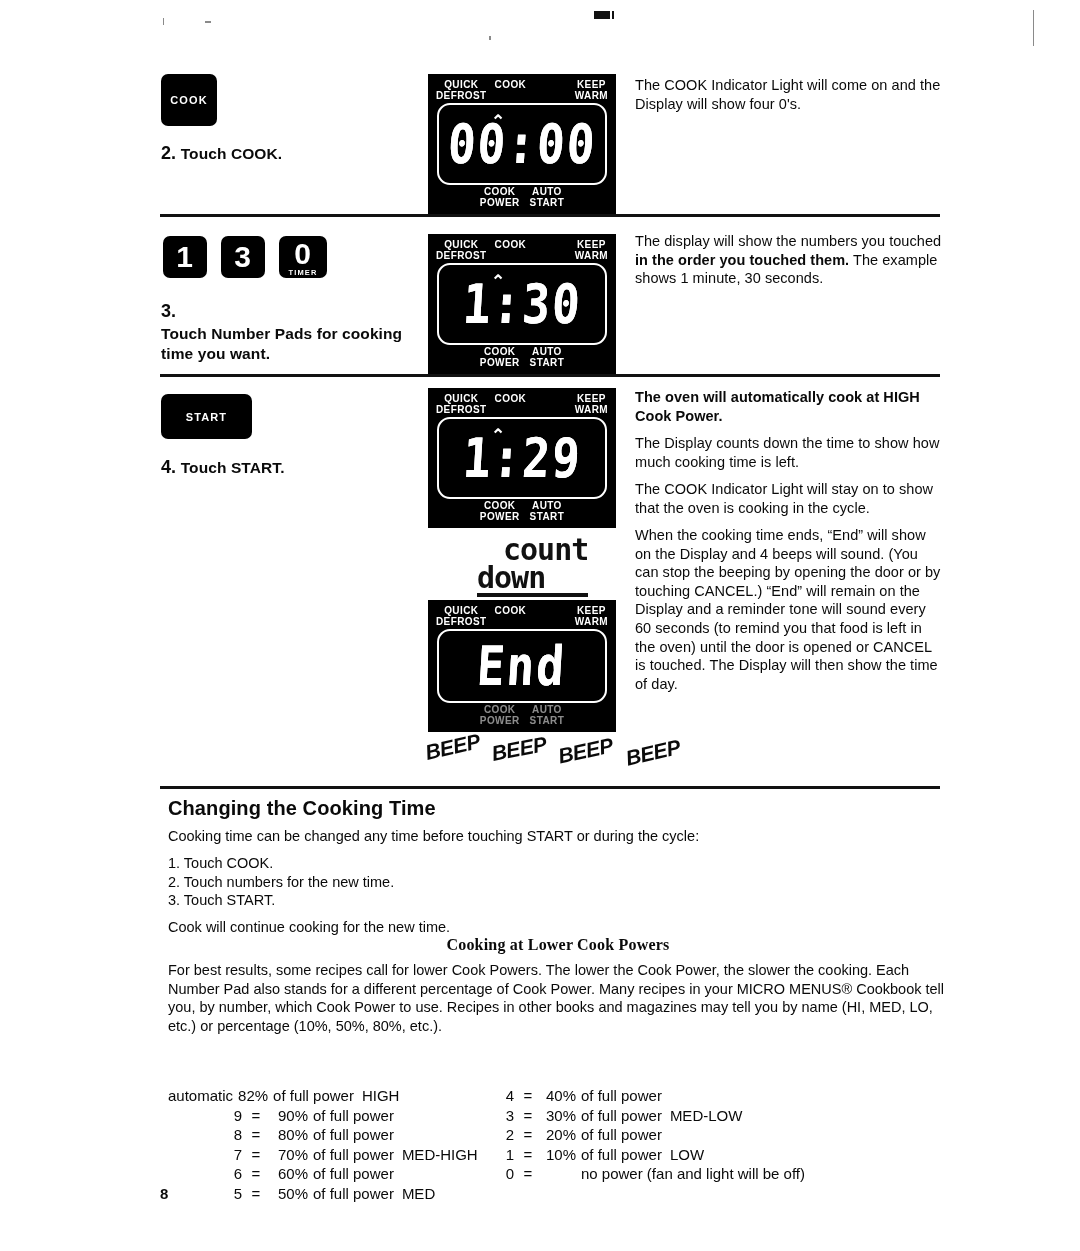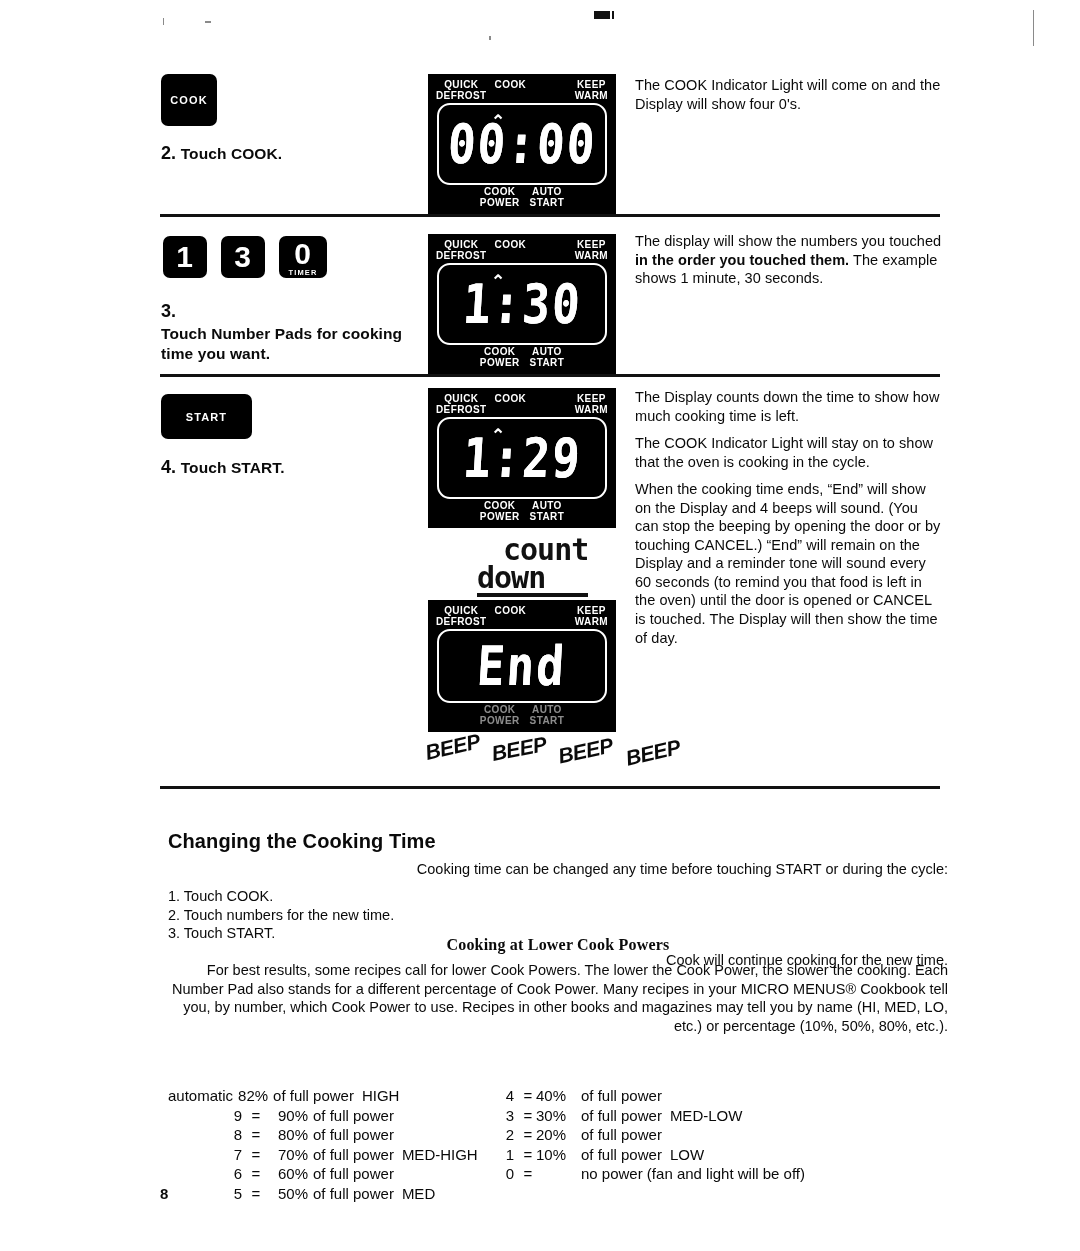--- a/index.html
+++ b/index.html
@@ -99,39 +99,39 @@
 
   
   .sec{position:absolute;left:168px;width:780px;}
   h2.sans{
     font-size:20px;font-weight:800;margin:0 0 7px 0;letter-spacing:.1px;
   }
   h2.serif{
     font-family:"Liberation Serif", serif;
     font-size:16px;font-weight:700;margin:8px 0 7px 0;letter-spacing:.2px;text-align:center;
   }
-  .body-p{font-size:14.5px;line-height:1.29;margin:0 0 8px 0;text-align:right;}
+  .body-p{font-size:14.5px;line-height:1.29;margin:0 0 8px 0;}
   .mini-list{font-size:14.5px;line-height:1.30;margin:0 0 8px 0;}
   .mini-list div{white-space:nowrap;}
 
   
   .chart{position:absolute;left:168px;top:1086px;width:780px;font-size:15px;line-height:1.30;}
   .chart .cols{display:flex;}
   .chart .col{display:flex;flex-direction:column;}
   .chart .colL{width:330px;}
   .chart .colR{width:420px;}
   .chart .row{display:flex;align-items:baseline;white-space:nowrap;}
   .chart .key{width:74px;text-align:right;padding-right:6px;}
   .chart .key.auto{width:auto;text-align:left;padding-right:5px;}
   .chart .eq{width:16px;text-align:center;}
   .chart .pct{width:44px;text-align:right;padding-right:5px;}
   .chart .desc{}
   .chart .name{padding-left:8px;font-weight:400;}
   .chart .colR .key{width:16px;text-align:right;}
-  .chart .colR .pct{width:40px;text-align:left;padding-right:5px;}
+  .chart .colR .pct{width:40px;text-align:right;padding-right:5px;}
 
   .pagenum{
     position:absolute;left:160px;top:1185px;
     font-size:15px;font-weight:700;
   }
 </style>
 </head>
 <body>
 
 <div class="page">
@@ -280,28 +280,29 @@
   </div>
 
   <div class="beeps" style="left:425px;top:735px;">
     <span>BEEP</span>
     <span>BEEP</span>
     <span>BEEP</span>
     <span>BEEP</span>
   </div>
 
   <div class="rtext" style="top:388px;">
+    <p><b>The oven will automatically cook at HIGH Cook Power.</b></p>
     <p>The Display counts down the time to show how much cooking time is left.</p>
     <p>The COOK Indicator Light will stay on to show that the oven is cooking in the cycle.</p>
     <p>When the cooking time ends, “End” will show on the Display and 4 beeps will sound. (You can stop the beeping by opening the door or by touching CANCEL.) “End” will remain on the Display and a reminder tone will sound every 60 seconds (to remind you that food is left in the oven) until the door is opened or CANCEL is touched. The Display will then show the time of day.</p>
   </div>
 
   <div class="rule" style="top:786px;"></div>
 
-  <div class="sec" style="top:797px;margin-top:33px;">
+  <div class="sec" style="top:797px;">
     <h2 class="sans">Changing the Cooking Time</h2>
     <p class="body-p">Cooking time can be changed any time before touching START or during the cycle:</p>
     <div class="mini-list">
       <div>1. Touch COOK.</div>
       <div>2. Touch numbers for the new time.</div>
       <div>3. Touch START.</div>
     </div>
     <p class="body-p">Cook  will continue cooking for the new time.</p>
   </div>
 

